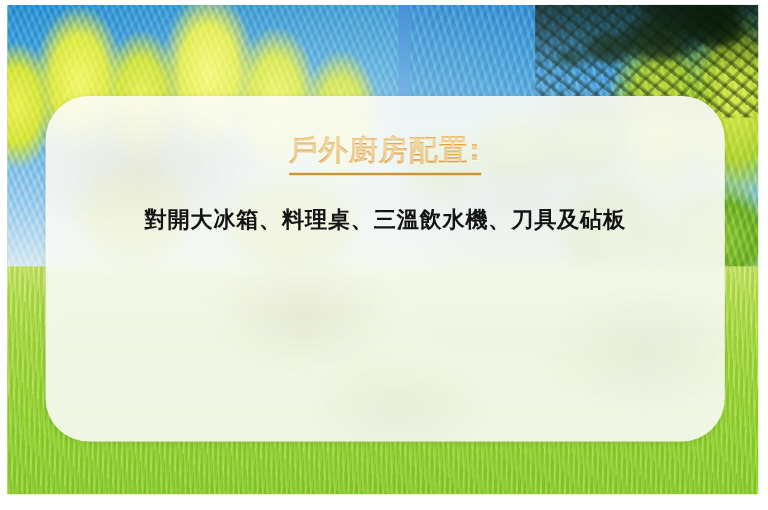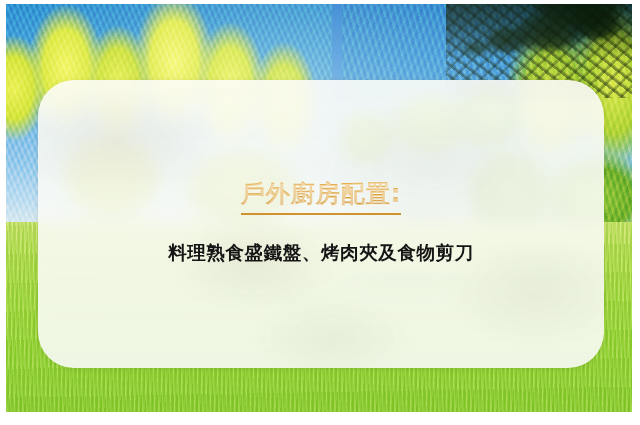--- a/index.html
+++ b/index.html
@@ -173,23 +173,22 @@
       radial-gradient(ellipse 120px 70px at 38% 64%, rgba(198,200,178,.26) 0%, rgba(198,200,178,0) 70%),
       radial-gradient(ellipse 170px 90px at 70% 30%, rgba(210,212,192,.22) 0%, rgba(210,212,192,0) 72%),
       radial-gradient(ellipse 130px 76px at 88% 74%, rgba(200,204,182,.24) 0%, rgba(200,204,182,0) 72%),
       radial-gradient(ellipse 110px 60px at 52% 90%, rgba(196,206,176,.20) 0%, rgba(196,206,176,0) 74%);
     pointer-events:none;
   }
 
   .panel-inner {
     position:relative; z-index:2;
     width:100%; height:100%;
-    padding:61px 18px 0;
+    padding:32px 18px 0;
     text-align:center;
-    margin-top:40px;
   }
 
   
   .headline {
     display:inline-block;
     font-size:24px;
     font-weight:700;
     letter-spacing:1px;
     line-height:1.12;
     color:#d99a2f;
@@ -235,21 +234,21 @@
     <div class="lawn"></div>
     <div class="photo-wash"></div>
   </div>
 
   <div class="panel">
     <div class="panel-inner">
 
       <h1 class="headline">戶外廚房配置:</h1>
 
       <div class="lines">
-        <p class="line">料理熟食盛鐵盤、烤肉夾及食物剪刀</p>
+        <p class="line">對開大冰箱、料理桌、三溫飲水機、刀具及砧板</p>
       </div>
 
     </div>
   </div>
 
   <div class="frame-edge frame-top"></div>
   <div class="frame-edge frame-left"></div>
   <div class="frame-edge frame-right"></div>
   <div class="frame-edge frame-bottom"></div>
 

